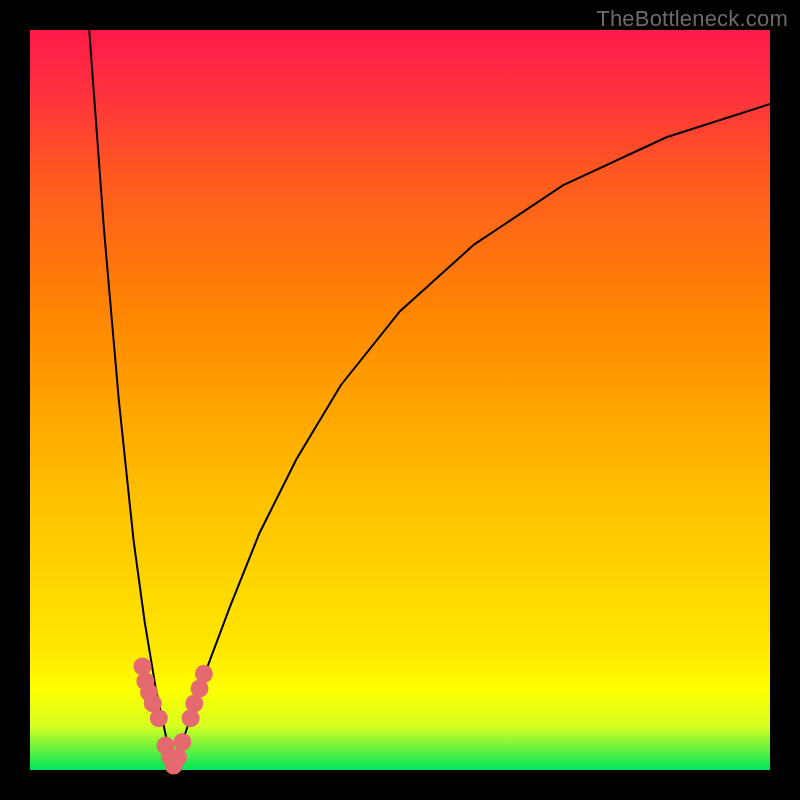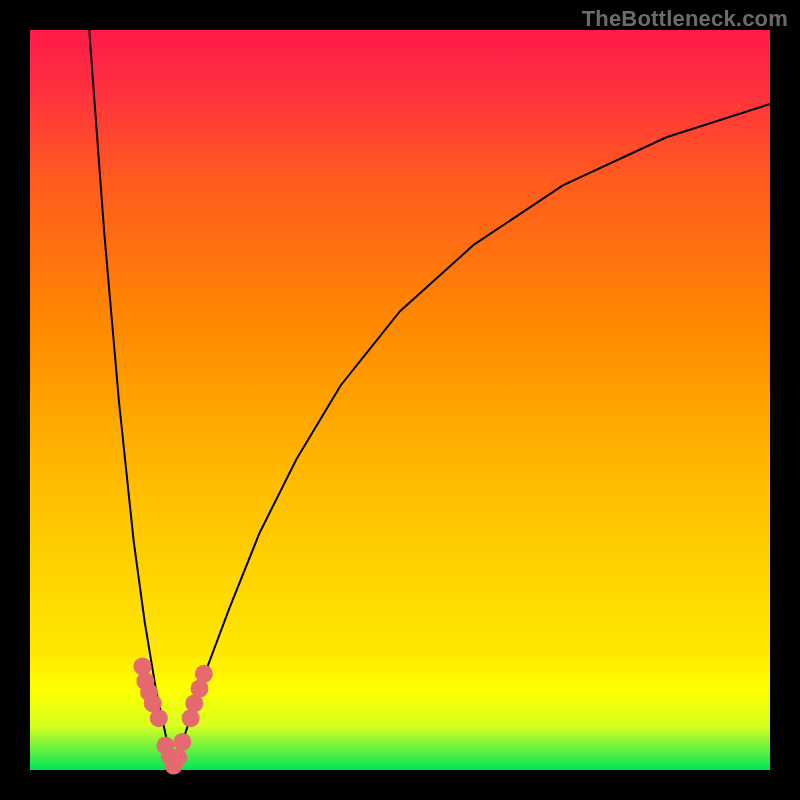--- a/index.html
+++ b/index.html
@@ -23,21 +23,21 @@
     width: 740px;
     height: 740px;
     
   }
   .watermark {
     position: absolute;
     top: 6px;
     right: 12px;
     color: #6b6b6b;
     font-size: 22px;
-    font-weight: 700;
+    font-weight: 400;
     letter-spacing: 0.2px;
     user-select: none;
   }
   svg.curve {
     position: absolute;
     inset: 0;
     width: 100%;
     height: 100%;
     overflow: visible;
   }

